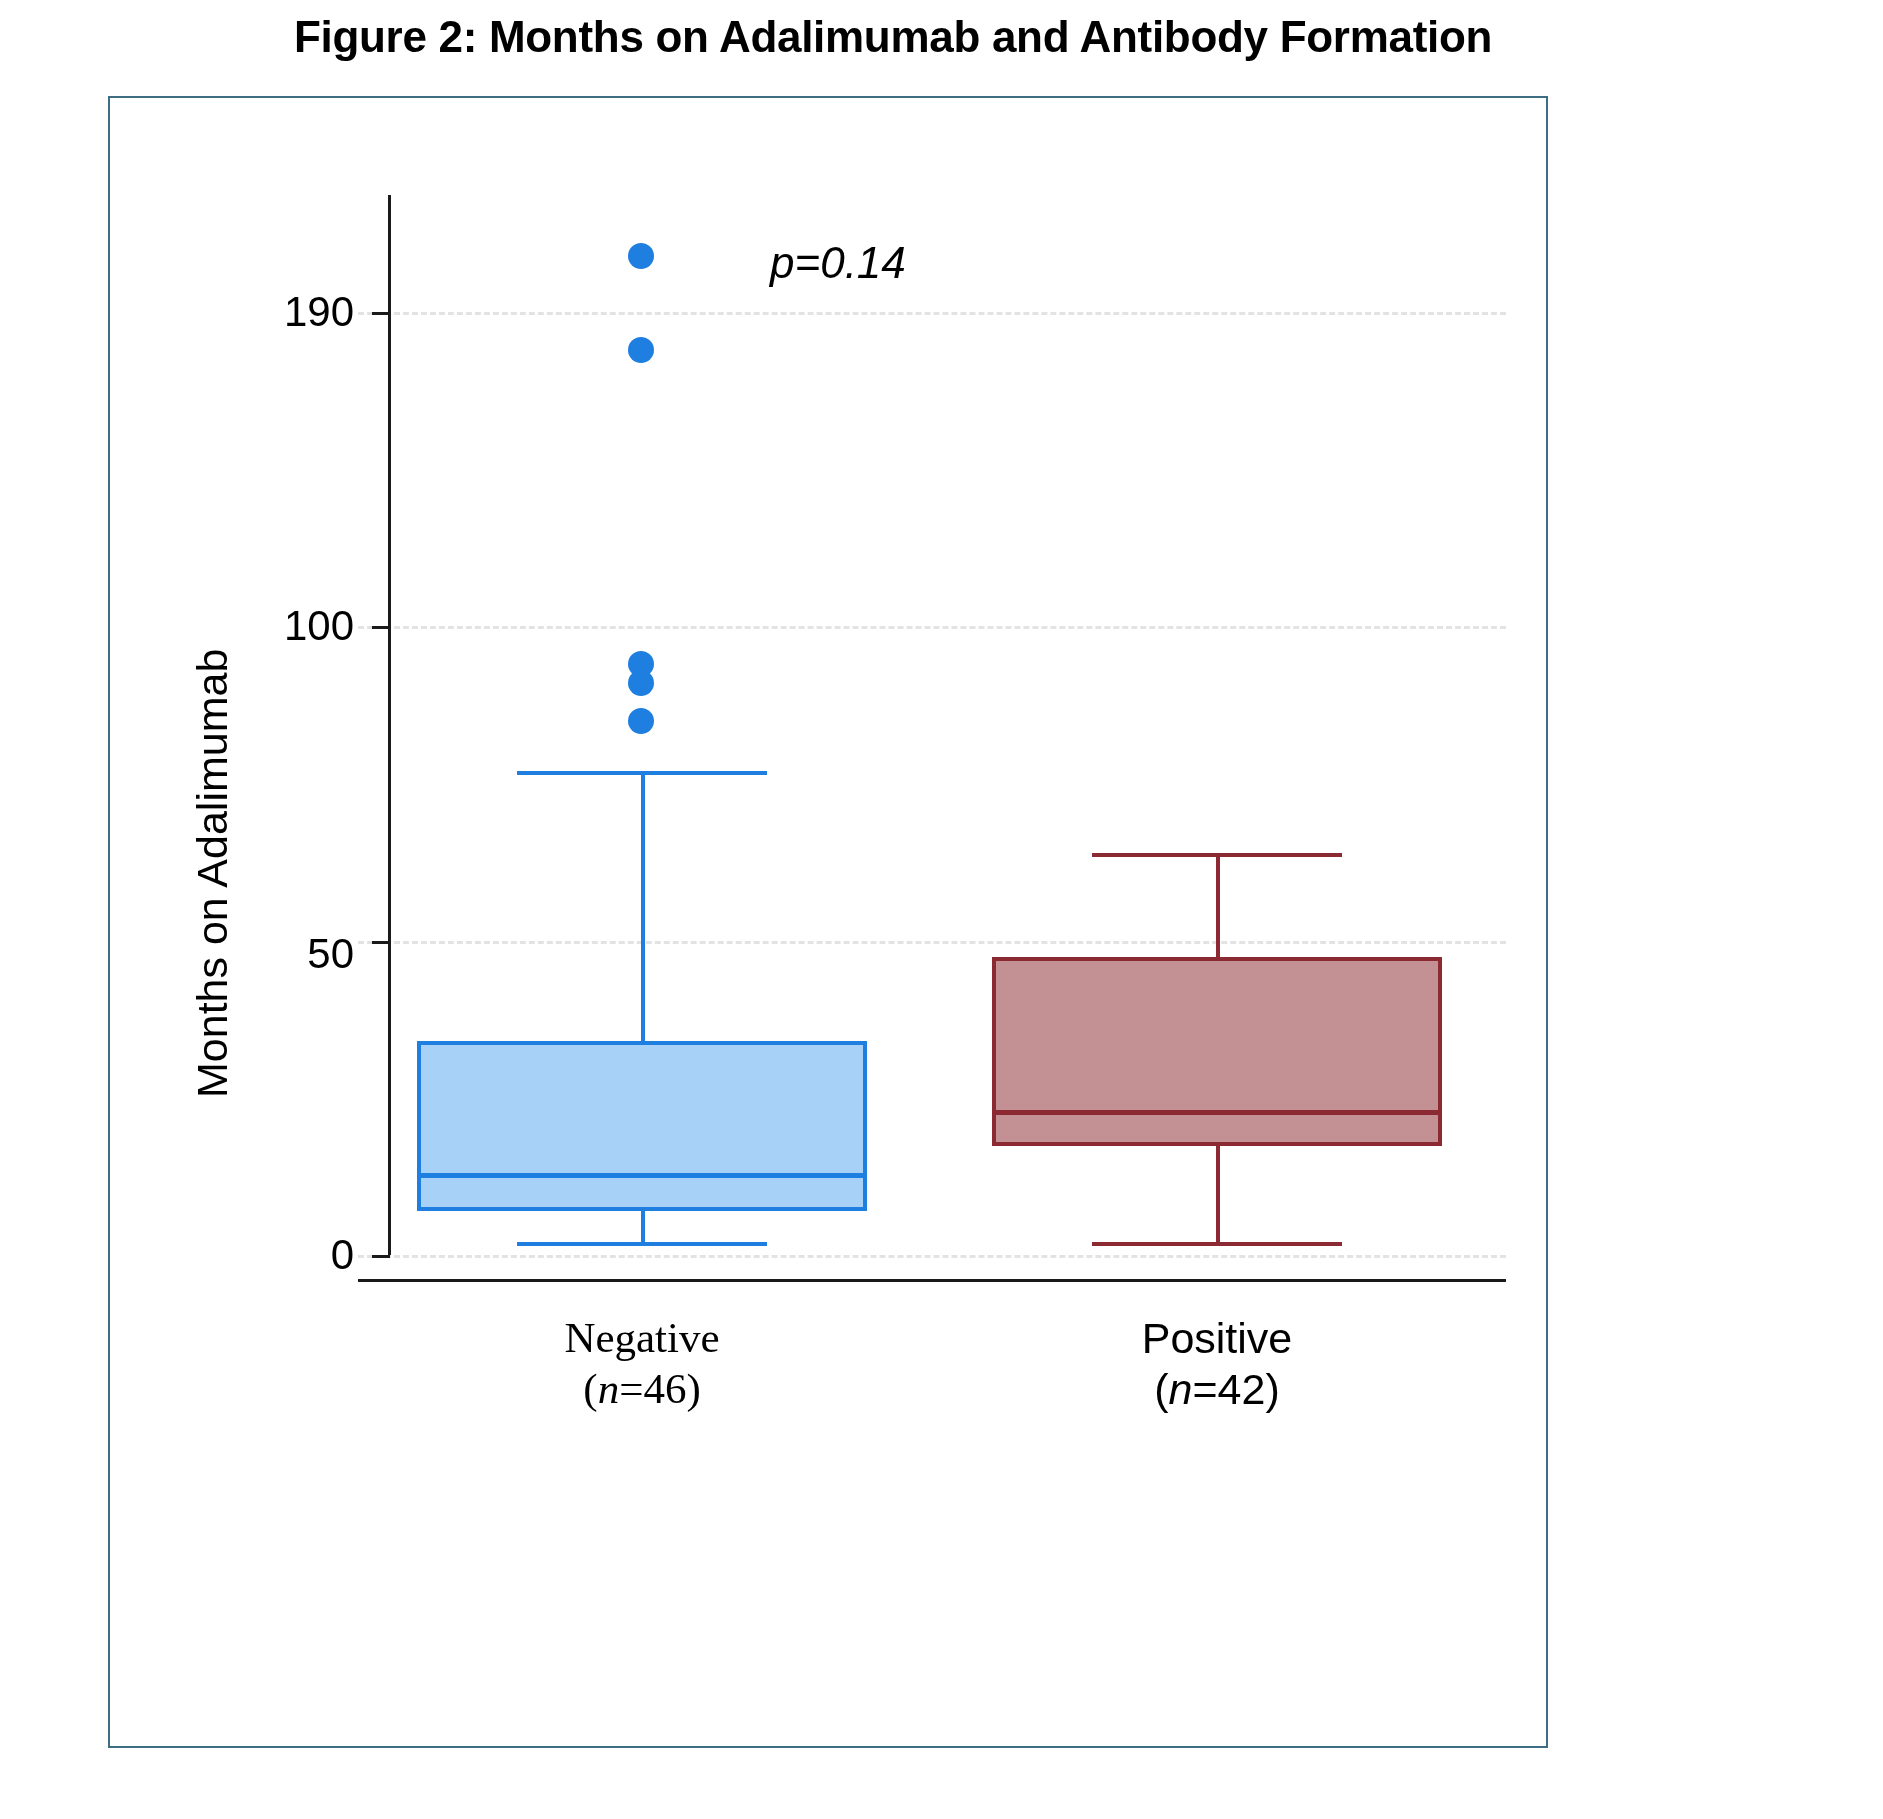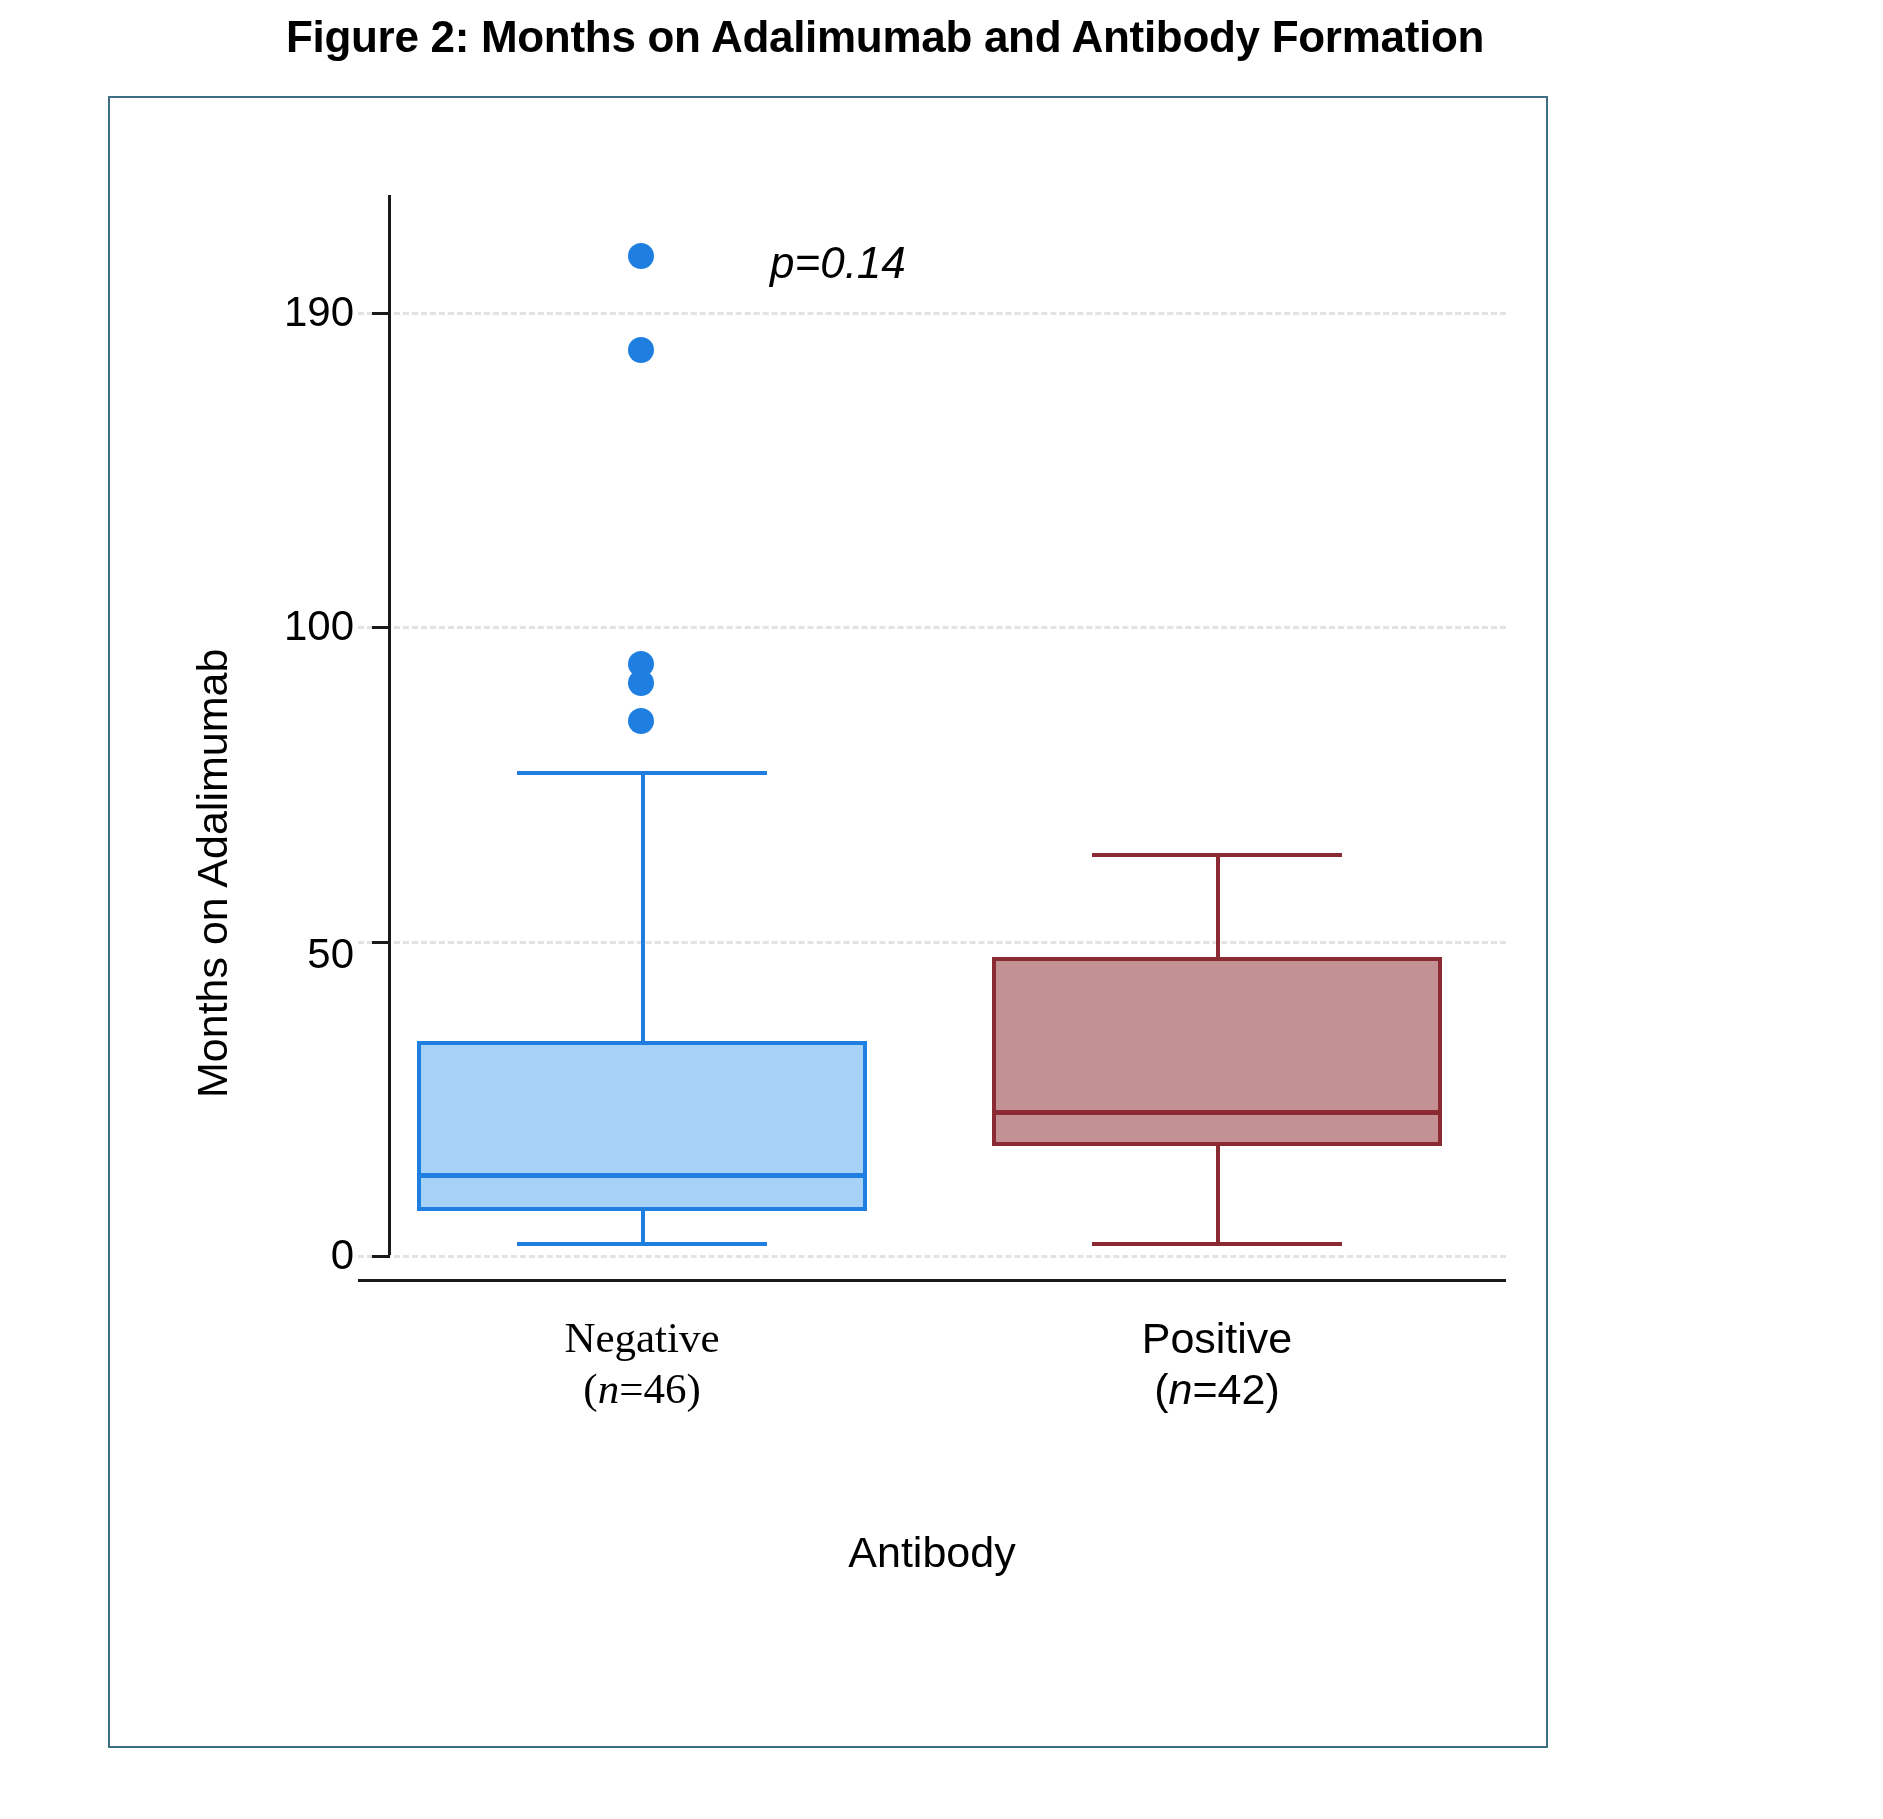--- a/index.html
+++ b/index.html
@@ -23,20 +23,21 @@
   #fig-title {
     position: absolute;
     left: 0;
     top: 12px;
     width: 1770px;
     text-align: center;
     font-size: 44px;
     font-weight: bold;
     color: #000000;
     letter-spacing: -0.3px;
+    padding-left: 8px;
   }
   #plot-frame {
     position: absolute;
     left: 108px;
     top: 96px;
     width: 1440px;
     height: 1652px;
     border: 2px solid #3d6e84;
     box-sizing: border-box;
     background: #ffffff;
@@ -196,16 +197,15 @@
 
     <div class="xcat" style="left:322px; top:1215px;font-family:Liberation Serif, serif;">
       <span>Negative</span><br>
       <span>(<span class="ital">n</span>=46)</span>
     </div>
     <div class="xcat" style="left:897px; top:1215px;">
       <span>Positive</span><br>
       <span>(<span class="ital">n</span>=42)</span>
     </div>
 
-    <div id="xlabel">Antibody</div>
 
   </div>
 </div>
 
 </body></html>

